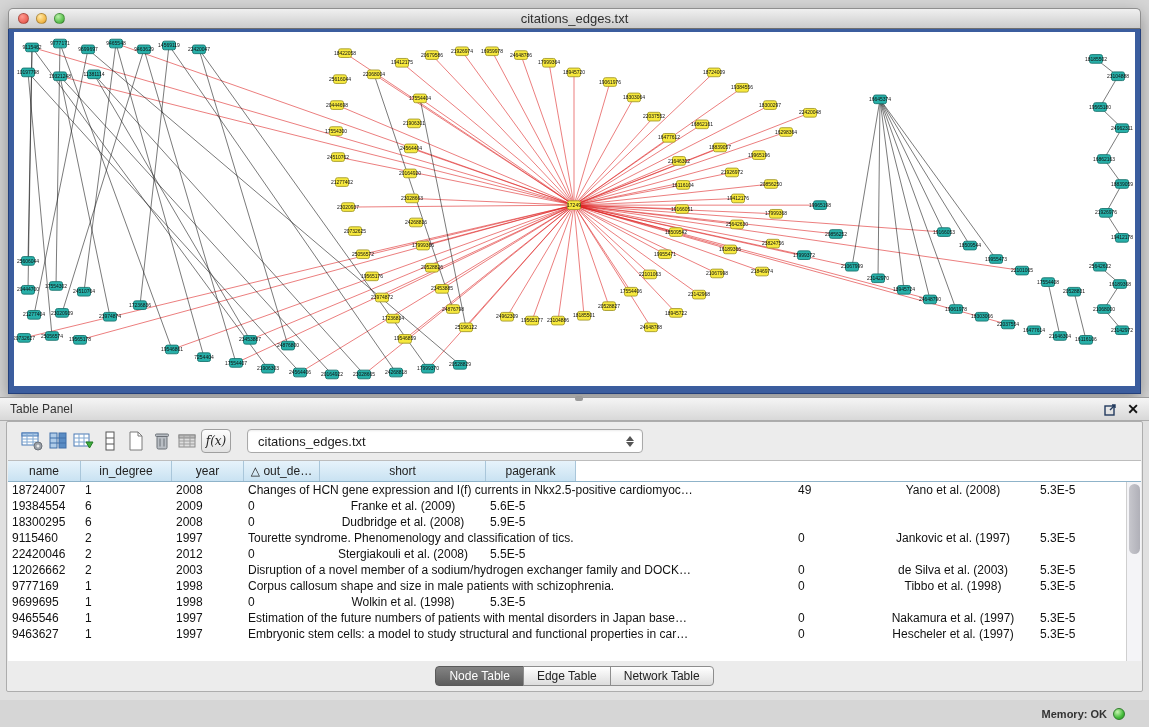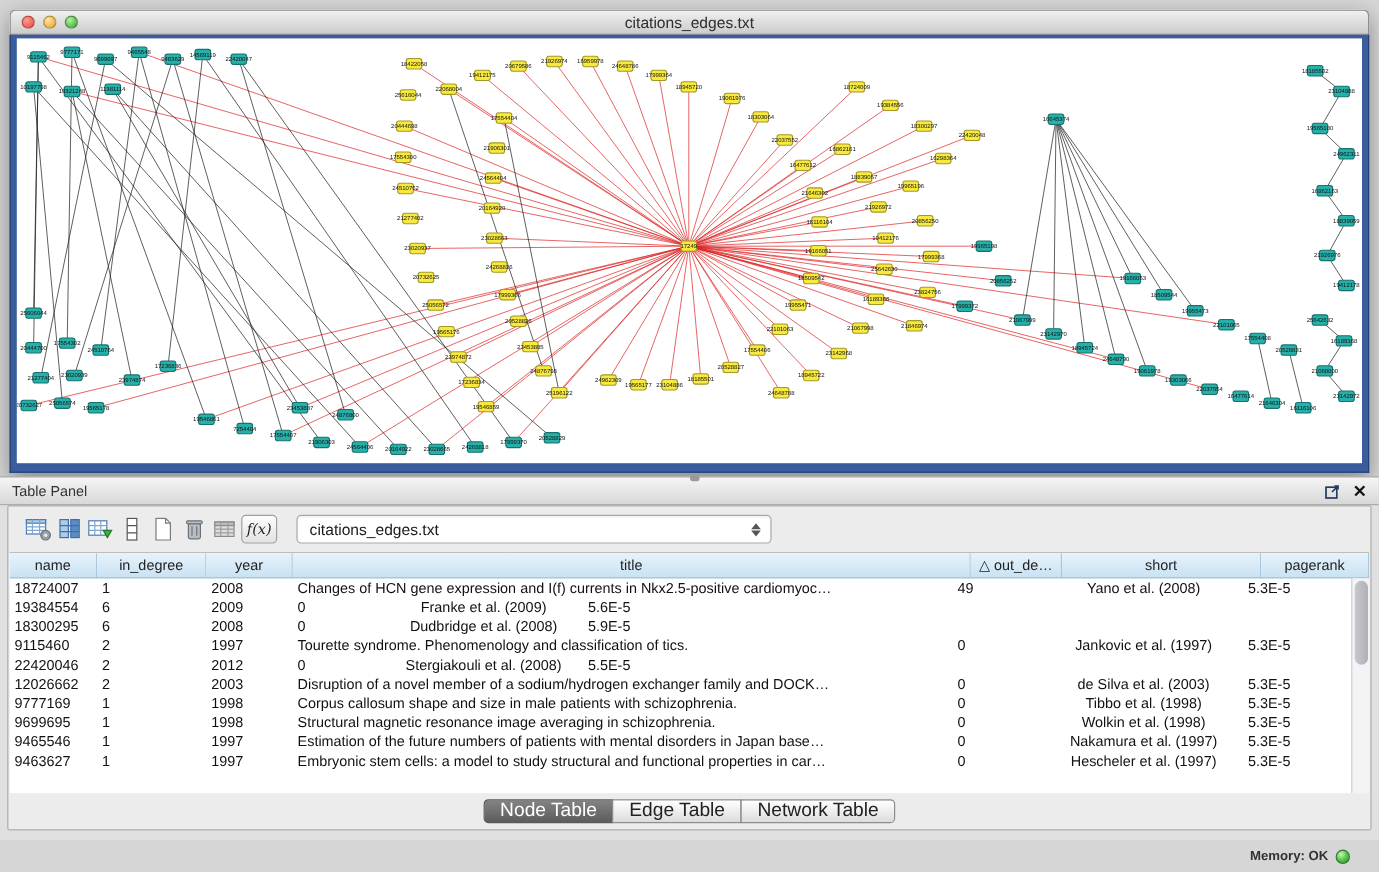--- a/index.html
+++ b/index.html
@@ -74,21 +74,21 @@
   .c3 { flex:1 1 auto; width:496px; }
   .c4 { width:76px; }  .c5 { width:166px; text-align:center; } .c6 { width:90px; }
   .thead .c3 { flex:1 1 auto; }
   .vscroll { position:absolute; top:21px; right:0; width:15px; bottom:0;
     background:#f4f4f7; border-left:1px solid #cfcfcf; }
   .vthumb { position:absolute; top:2px; left:2px; width:11px; height:70px;
     background:linear-gradient(90deg,#c7c7cd,#b0b0b8); border-radius:6px; }
 
   
   .tp-tabs { height:30px; display:flex; justify-content:center; align-items:center; flex:0 0 auto; }
-  .tab { height:20px; padding:0 13px; display:flex; align-items:center; font-size:16px;
+  .tab { height:20px; padding:0 13px; display:flex; align-items:center; font-size:12px;
     border:1px solid #8d8d8d; background:linear-gradient(#ffffff,#dcdcdc); color:#222; margin-left:-1px; }
   .tab.sel { background:linear-gradient(#838383,#5d5d5d); color:#fff; border-color:#5a5a5a; }
   .tab:first-child { border-radius:4px 0 0 4px; margin-left:0; }
   .tab:last-child { border-radius:0 4px 4px 0; }
 
   
   .statusbar { position:absolute; left:0; top:700px; width:1149px; height:27px;
     display:flex; align-items:center; justify-content:flex-end; padding-right:24px; gap:6px;font-weight:bold; }
   .mem-label { font-size:11px; color:#333; }
   .mem-dot { width:12px; height:12px; border-radius:50%; border:1px solid #2f7d2c;
@@ -589,21 +589,20 @@
             <span class="arr-dn"></span>
         </span>
       </div>
     </div>
 
     <div class="table-wrap">
       <div class="thead">
           <div class="hcell c0">name</div>
           <div class="hcell c1">in_degree</div>
           <div class="hcell c2">year</div>
-          <div class="hcell c3">title</div>
           <div class="hcell c4">△ out_de…</div>
           <div class="hcell c5">short</div>
           <div class="hcell c6">pagerank</div>
         </div>
       <div class="tbody">
           <div class="trow">
             <div class="cell c0">18724007</div>
             <div class="cell c1">1</div>
             <div class="cell c2">2008</div>
             <div class="cell c3">Changes of HCN gene expression and I(f) currents in Nkx2.5-positive cardiomyoc…</div>
@@ -659,21 +658,20 @@
             <div class="cell c2">1998</div>
             <div class="cell c3">Corpus callosum shape and size in male patients with schizophrenia.</div>
             <div class="cell c4">0</div>
             <div class="cell c5">Tibbo et al. (1998)</div>
             <div class="cell c6">5.3E-5</div>
           </div>
           <div class="trow">
             <div class="cell c0">9699695</div>
             <div class="cell c1">1</div>
             <div class="cell c2">1998</div>
-            <div class="cell c3">Structural magnetic resonance image averaging in schizophrenia.</div>
             <div class="cell c4">0</div>
             <div class="cell c5">Wolkin et al. (1998)</div>
             <div class="cell c6">5.3E-5</div>
           </div>
           <div class="trow">
             <div class="cell c0">9465546</div>
             <div class="cell c1">1</div>
             <div class="cell c2">1997</div>
             <div class="cell c3">Estimation of the future numbers of patients with mental disorders in Japan base…</div>
             <div class="cell c4">0</div>

